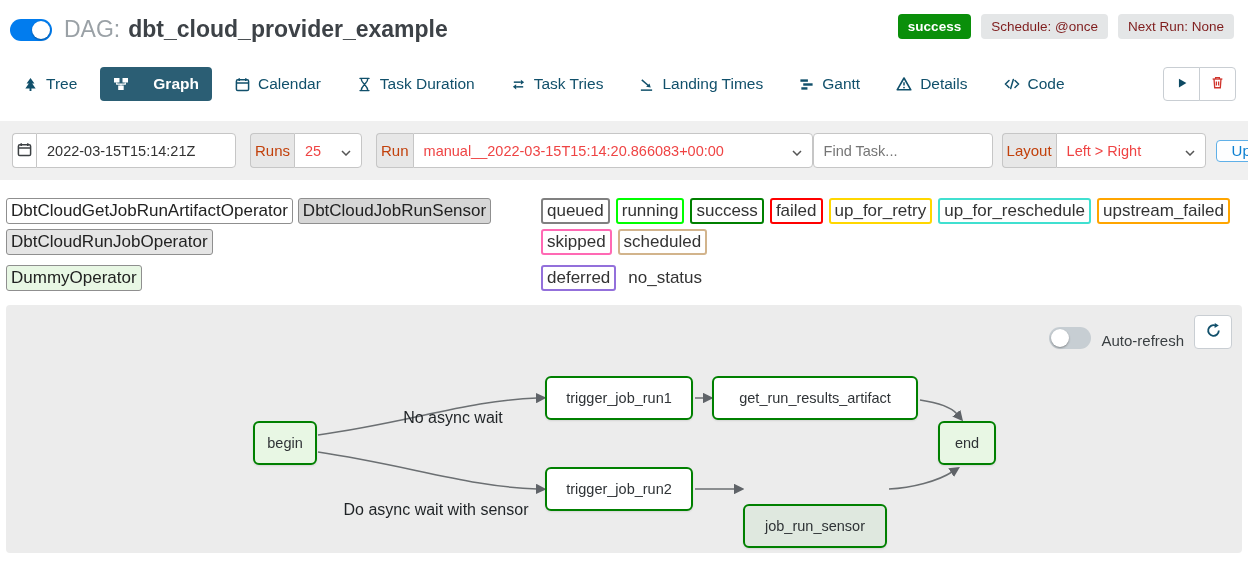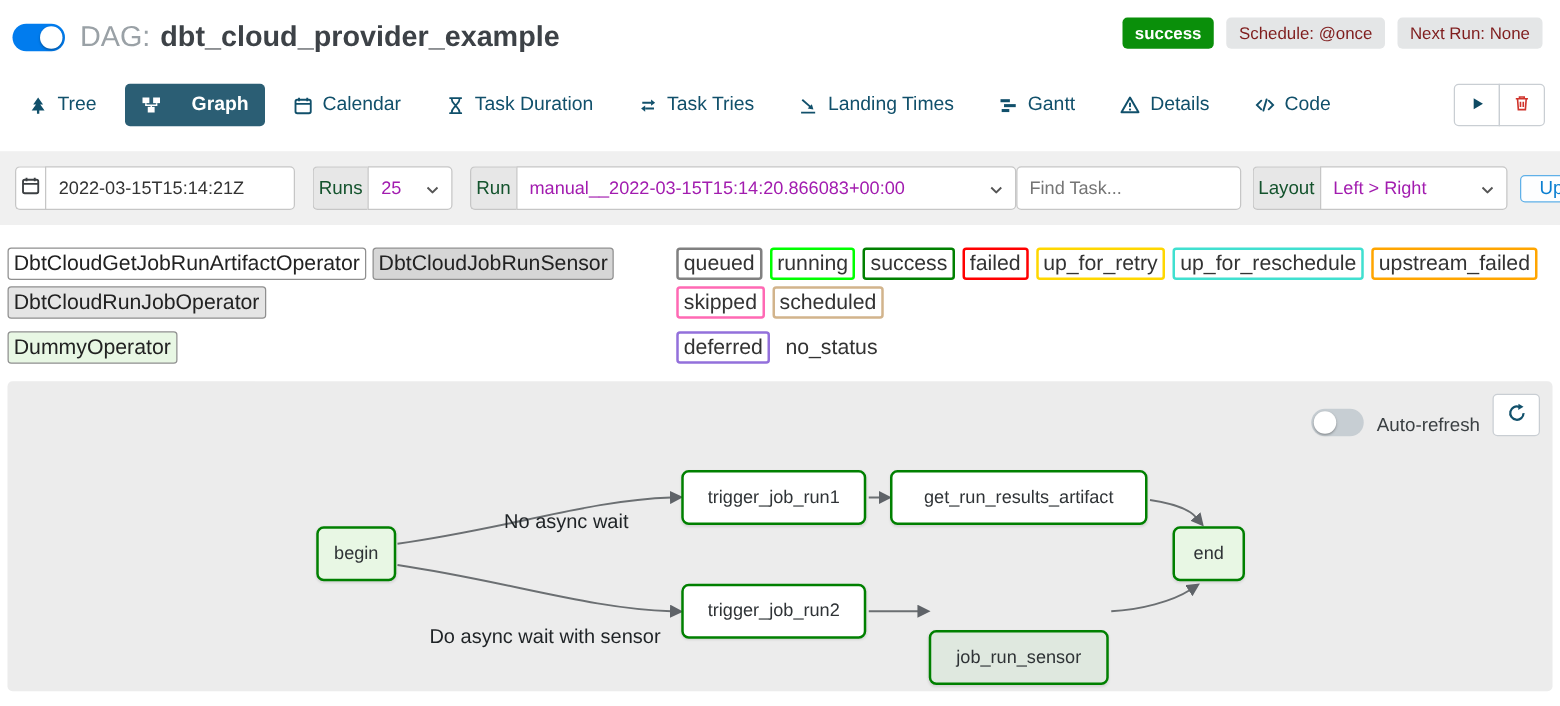--- a/index.html
+++ b/index.html
@@ -31,23 +31,23 @@
   .icon-btn { width:37px; height:34px; background:#fff; border:1px solid #c9ced3; display:flex; align-items:center; justify-content:center; cursor:pointer; }
   .icon-btn.first { border-radius:4px 0 0 4px; }
   .icon-btn.last  { border-radius:0 4px 4px 0; margin-left:-1px; }
   .play-color { color:#0e4a63; }
   .trash-color { color:#d0342c; }
 
   
   .filter-bar { margin-top:20px; background:#f0f0f0; padding:12px 12px; display:flex; flex-direction:row; gap:9px; }
   .filter-row { display:flex; align-items:center; }
   .group { display:flex; align-items:stretch; height:35px; }
-  .addon { display:flex; align-items:center; padding:0 4px; background:#e7e7e7; border:1px solid #c6c6c6; border-right:none; border-radius:4px 0 0 4px; font-size:15px; color:#14532d; }
+  .addon { display:flex; align-items:center; padding:0 4px; background:#e7e7e7; border:1px solid #c6c6c6; border-right:none; border-radius:4px 0 0 4px; font-size:15px; color:#c2410c; }
   .addon.white { background:#fff; }
-  .field { display:flex; align-items:center; justify-content:space-between; gap:0; background:#fff; border:1px solid #c6c6c6; border-radius:0 4px 4px 0; padding:0 10px; font-size:14.5px; color:#a21caf; cursor:pointer; }
+  .field { display:flex; align-items:center; justify-content:space-between; gap:0; background:#fff; border:1px solid #c6c6c6; border-radius:0 4px 4px 0; padding:0 10px; font-size:14.5px; color:#ef4444; cursor:pointer; }
   .txt { height:35px; background:#fff; border:1px solid #c6c6c6; border-radius:4px; padding:0 10px; font-size:14.5px; color:#333; font-family:"Liberation Sans", sans-serif; }
   input.in-group { border-radius:0 4px 4px 0; border:1px solid #c6c6c6; height:auto; }
   .gap12 { width:14px; flex:0 0 auto; }
   .find-task { margin-left:auto; width:180px; }
   .update-btn { height:22px; margin-left:10px; padding:0 15px; background:#fdfeff; border:1px solid #5fb0e8; color:#0b7fd1; font-size:15px; border-radius:4px; cursor:pointer; font-family:"Liberation Sans", sans-serif; }
 
   
   .legend { display:flex; padding:18px 6px 0 6px; font-size:17px; }
   .legend-left { width:535px; display:flex; flex-wrap:wrap; gap:5px; align-content:flex-start; }
   .legend-right { flex:1; display:flex; flex-wrap:wrap; gap:5px 6px; align-content:flex-start; }

